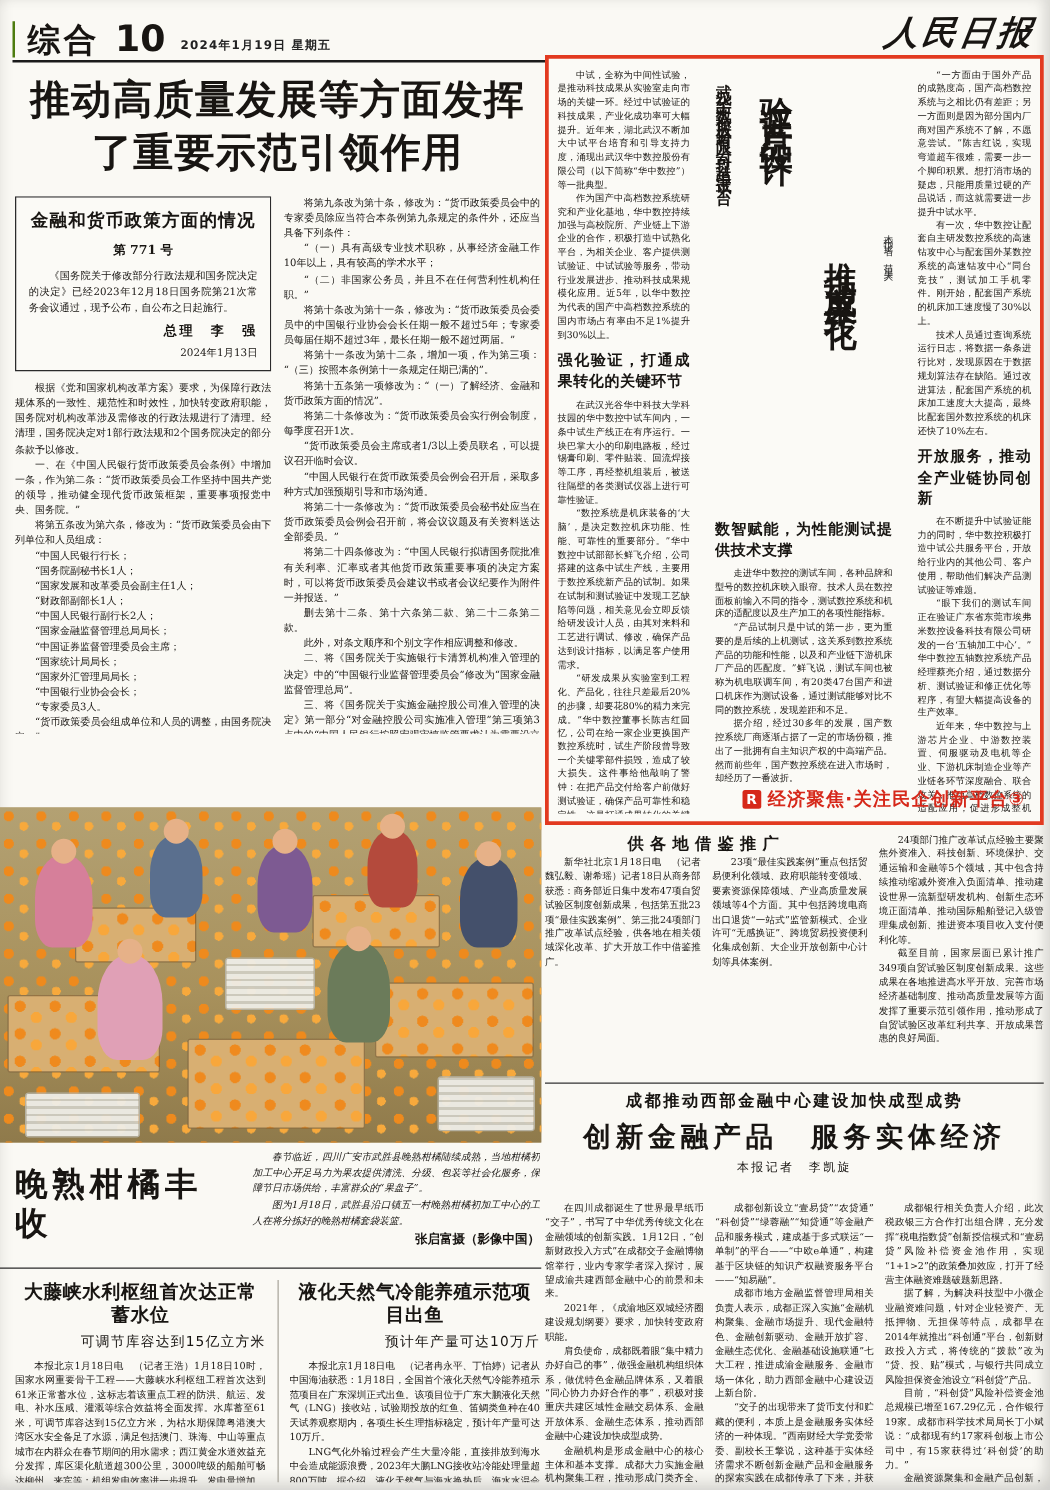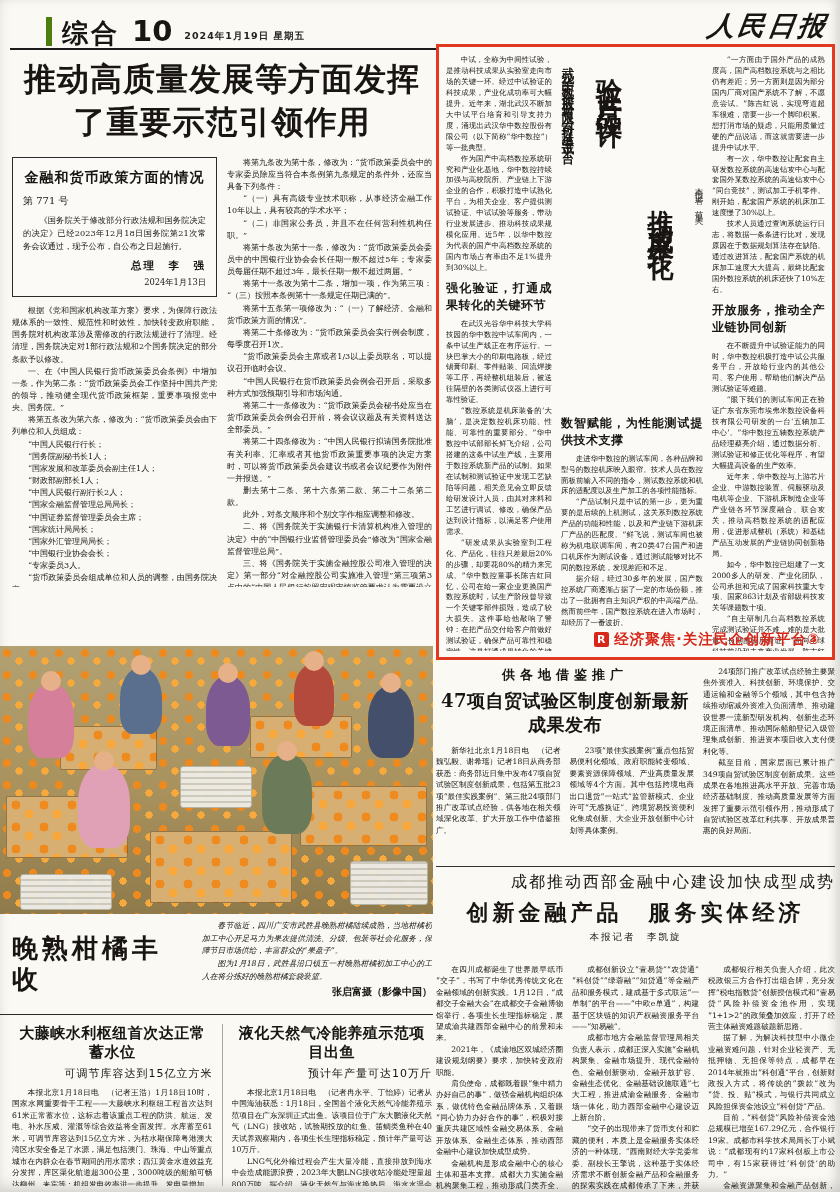--- a/index.html
+++ b/index.html
@@ -3,34 +3,34 @@
 <meta charset="utf-8">
 <style>
   html,body{margin:0;padding:0;}
   body{width:840px;height:1192px;background:#e9e7e1;font-family:"DejaVu Sans",sans-serif;color:#181512;}
   #page{position:relative;width:840px;height:1192px;background:#faf9f4;overflow:hidden;
         box-shadow:inset -6px 0 10px rgba(0,0,0,.08), inset 0 -8px 12px rgba(0,0,0,.10);}
   p{margin:0;text-indent:2em;}
   .jtext{font-family:"DejaVu Serif","Liberation Serif",serif;text-align:justify;}
   
   .header{position:absolute;left:10px;top:6px;width:820px;height:42px;border-bottom:2px solid #1b1b1b;}
-  .header-left{position:absolute;left:0;bottom:2px;display:flex;align-items:flex-end;gap:12px;border-left:6px solid #4d7c0f;padding-left:10px;margin-left:36px;}
+  .header-left{position:absolute;left:0;bottom:2px;display:flex;align-items:flex-end;gap:12px;border-left:2px solid #4d7c0f;padding-left:10px;}
   .section-name{font-size:26px;font-weight:900;letter-spacing:3px;line-height:1;}
   .page-num{font-size:29px;font-weight:900;line-height:1;}
   .page-date{font-size:9.5px;font-weight:bold;letter-spacing:1px;padding-bottom:3px;color:#222;}
   .masthead{position:absolute;right:2px;top:2px;font-family:"DejaVu Serif",serif;font-weight:900;font-style:italic;
             font-size:27px;letter-spacing:3px;transform:skewX(-8deg);}
   
   .gov{position:absolute;left:12px;top:58px;width:420px;}
   .gov-headline{font-size:32px;font-weight:900;text-align:center;line-height:1.34;letter-spacing:1px;}
   .gov-cols{display:flex;gap:10px;margin-top:13px;height:430px;overflow:hidden;}
   .gcol{width:205px;font-size:8px;line-height:1.52;overflow:hidden;}
   .decree-box{border:1.5px solid #2b2b2b;background:#fbfaf6;padding:9px 10px 7px;margin-bottom:8px;}
   .decree-title{font-size:14px;font-weight:900;text-align:center;letter-spacing:1px;font-family:"DejaVu Serif",serif;}
-  .decree-no{font-size:10px;font-weight:normal;margin:5px 0 6px;}
+  .decree-no{font-size:10px;font-weight:bold;text-align:center;margin:5px 0 6px;}
   .decree-body{font-size:8.2px;line-height:1.55;}
   .decree-sign{text-align:right;font-size:10.5px;font-weight:900;margin-top:6px;letter-spacing:2px;}
   .decree-date{text-align:right;font-size:8.3px;margin-top:2px;}
   
   .photo{position:absolute;left:0;top:646px;width:433px;height:268px;overflow:hidden;
     background-color:#a8925f;
     background-image:
       radial-gradient(circle 4.5px at 7px 7px,#ee8a1d 88%,rgba(0,0,0,0) 92%),
       radial-gradient(circle 4px at 19px 15px,#f7a93c 88%,rgba(0,0,0,0) 92%),
       linear-gradient(180deg,#b3a173 0%,#a8915c 55%,#8f7a4b 100%);
@@ -54,21 +54,21 @@
   .hrule-left{position:absolute;left:0;top:1014px;width:433px;border-top:1.5px solid #2a2a2a;}
   
   .briefs{position:absolute;left:12px;top:1024px;width:420px;height:162px;display:flex;gap:9px;overflow:hidden;}
   .brief{flex:1;overflow:hidden;}
   .vrule{width:0;border-left:1px solid #a9a69c;}
   .brief-h{font-size:15px;font-weight:900;text-align:center;letter-spacing:.5px;line-height:1.25;}
   .brief-sub{font-size:11px;text-align:right;margin:4px 0 6px;letter-spacing:1px;}
   .brief-body{font-size:7.7px;line-height:1.5;overflow:hidden;}
   
   .redbox{position:absolute;left:436px;top:44px;width:399px;height:616px;box-sizing:border-box;
-    border:3.5px solid #e23a20;background:#fbfaf6;padding:8px 7px 6px;display:flex;gap:9px;}
+    border:3.5px solid #e23a20;background:#fbfaf6;padding:8px 7px 6px;display:flex;gap:20px;}
   .bx-colA{width:106px;font-size:7.4px;line-height:1.48;overflow:hidden;}
   .bx-colB{width:142px;position:relative;font-size:7.4px;line-height:1.48;overflow:hidden;}
   .bx-colC{flex:1;font-size:7.4px;line-height:1.48;overflow:hidden;padding-bottom:26px;box-sizing:border-box;}
   .bx-sub{font-size:12px;font-weight:900;line-height:1.4;margin:6px 0 5px;text-indent:0;letter-spacing:.5px;}
   .vert-block{height:352px;display:flex;justify-content:center;gap:13px;padding-top:2px;}
   .v-kicker{writing-mode:vertical-rl;font-size:12.5px;font-weight:900;letter-spacing:5px;}
   .v-t{writing-mode:vertical-rl;font-size:26px;font-weight:900;letter-spacing:9px;align-self:flex-start;}
   .v-t2{margin-top:132px;}
   .v-byline{writing-mode:vertical-rl;font-size:8.5px;letter-spacing:3px;align-self:flex-start;margin-top:124px;color:#333;}
   .bx-footer{position:absolute;right:12px;bottom:8px;display:flex;align-items:center;gap:5px;
@@ -79,21 +79,21 @@
   .ftz{position:absolute;left:436px;top:666px;width:399px;height:196px;display:flex;gap:9px;overflow:hidden;}
   .ftz-left{width:258px;}
   .ftz-kicker{text-align:center;font-size:13px;font-weight:900;letter-spacing:5px;}
   .ftz-headline{text-align:center;font-size:18px;font-weight:900;margin:5px 0 8px;letter-spacing:.5px;font-family:"DejaVu Serif",serif;}
   .ftz-cols{display:flex;gap:9px;height:138px;overflow:hidden;}
   .ftz-col{flex:1;font-size:7.6px;line-height:1.5;overflow:hidden;}
   .ftz-col3{flex:1;font-size:7.6px;line-height:1.5;overflow:hidden;}
   .hrule-right{position:absolute;left:436px;top:866px;width:399px;border-top:1px solid #333;}
   
   .cd{position:absolute;left:436px;top:872px;width:399px;height:318px;overflow:hidden;}
-  .cd-kicker{text-align:right;font-size:16px;font-weight:400;letter-spacing:2px;}
+  .cd-kicker{text-align:center;font-size:13px;font-weight:700;letter-spacing:2px;}
   .cd-headline{text-align:center;font-size:22px;font-weight:900;letter-spacing:4px;margin:5px 0 3px;font-family:"DejaVu Serif",serif;}
   .cd-byline{text-align:center;font-size:9.5px;margin-bottom:20px;letter-spacing:2px;}
   .cd-cols{display:flex;gap:9px;height:236px;overflow:hidden;}
   .cd-col{flex:1;font-size:7.6px;line-height:1.5;overflow:hidden;}
 </style>
 </head>
 <body>
 
 <div id="page">
 
@@ -254,21 +254,20 @@
     </div>
     <div class="bx-footer">
       <span class="r-logo">R</span>
       <span>经济聚焦·关注民企创新平台③</span>
     </div>
   </div>
 
   <div class="ftz">
     <div class="ftz-left">
       <div class="ftz-kicker">供各地借鉴推广</div>
-      <div class="ftz-headline">47项自贸试验区制度创新最新成果发布</div>
       <div class="ftz-cols">
         <div class="ftz-col jtext">
             <p>新华社北京1月18日电　（记者魏弘毅、谢希瑶）记者18日从商务部获悉：商务部近日集中发布47项自贸试验区制度创新成果，包括第五批23项“最佳实践案例”、第三批24项部门推广改革试点经验，供各地在相关领域深化改革、扩大开放工作中借鉴推广。</p>
           </div>
         <div class="ftz-col jtext">
             <p>23项“最佳实践案例”重点包括贸易便利化领域、政府职能转变领域、要素资源保障领域、产业高质量发展领域等4个方面。其中包括跨境电商出口退货“一站式”监管新模式、企业许可“无感换证”、跨境贸易投资便利化集成创新、大企业开放创新中心计划等具体案例。</p>
           </div>
       </div>
     </div>
     <div class="ftz-col3 jtext">
@@ -278,21 +277,21 @@
   </div>
 
   <div class="hrule-right"></div>
 
   <div class="cd">
     <div class="cd-kicker">成都推动西部金融中心建设加快成型成势</div>
     <div class="cd-headline">创新金融产品　服务实体经济</div>
     <div class="cd-byline">本报记者　李凯旋</div>
     <div class="cd-cols">
       <div class="cd-col jtext">
-          <p>在四川成都诞生了世界最早纸币“交子”，书写了中华优秀传统文化在金融领域的创新实践。1月12日，“成都交子金融大会”在成都交子金融博物馆举行，各项生长生理指标稳定，展望成渝共建西部金融中心的前景和未来。</p>
+          <p>在四川成都诞生了世界最早纸币“交子”，书写了中华优秀传统文化在金融领域的创新实践。1月12日，“创新财政投入方式”在成都交子金融博物馆举行，业内专家学者深入探讨，展望成渝共建西部金融中心的前景和未来。</p>
           <p>2021年，《成渝地区双城经济圈建设规划纲要》要求，加快转变政府职能。</p>
           <p>肩负使命，成都既着眼“集中精力办好自己的事”，做强金融机构组织体系，做优特色金融品牌体系，又着眼“同心协力办好合作的事”，积极对接重庆共建区域性金融交易体系、金融开放体系、金融生态体系，推动西部金融中心建设加快成型成势。</p>
           <p>金融机构是形成金融中心的核心主体和基本支撑。成都大力实施金融机构聚集工程，推动形成门类齐全、功能完善、质效双优的金融机构组织体系。目前，成都已落户金融机构及中介服务机构2750余家，机构数量居全国主要城市前列。其中，外资银行业机构17家、保险机构28家，外资金融机构数量位居中西部第一。</p>
         </div>
       <div class="cd-col jtext">
           <p>成都创新设立“壹易贷”“农贷通”“科创贷”“绿蓉融”“知贷通”等金融产品和服务模式，建成基于多式联运“一单制”的平台——“中欧e单通”，构建基于区块链的知识产权融资服务平台——“知易融”。</p>
           <p>成都市地方金融监督管理局相关负责人表示，成都正深入实施“金融机构聚集、金融市场提升、现代金融特色、金融创新驱动、金融开放扩容、金融生态优化、金融基础设施联通”七大工程，推进成渝金融服务、金融市场一体化，助力西部金融中心建设迈上新台阶。</p>
           <p>“交子的出现带来了货币支付和贮藏的便利，本质上是金融服务实体经济的一种体现。”西南财经大学党委常委、副校长王擎说，这种基于实体经济需求不断创新金融产品和金融服务的探索实践在成都传承了下来，并获得新的演绎。</p>
         </div>
       <div class="cd-col jtext">

